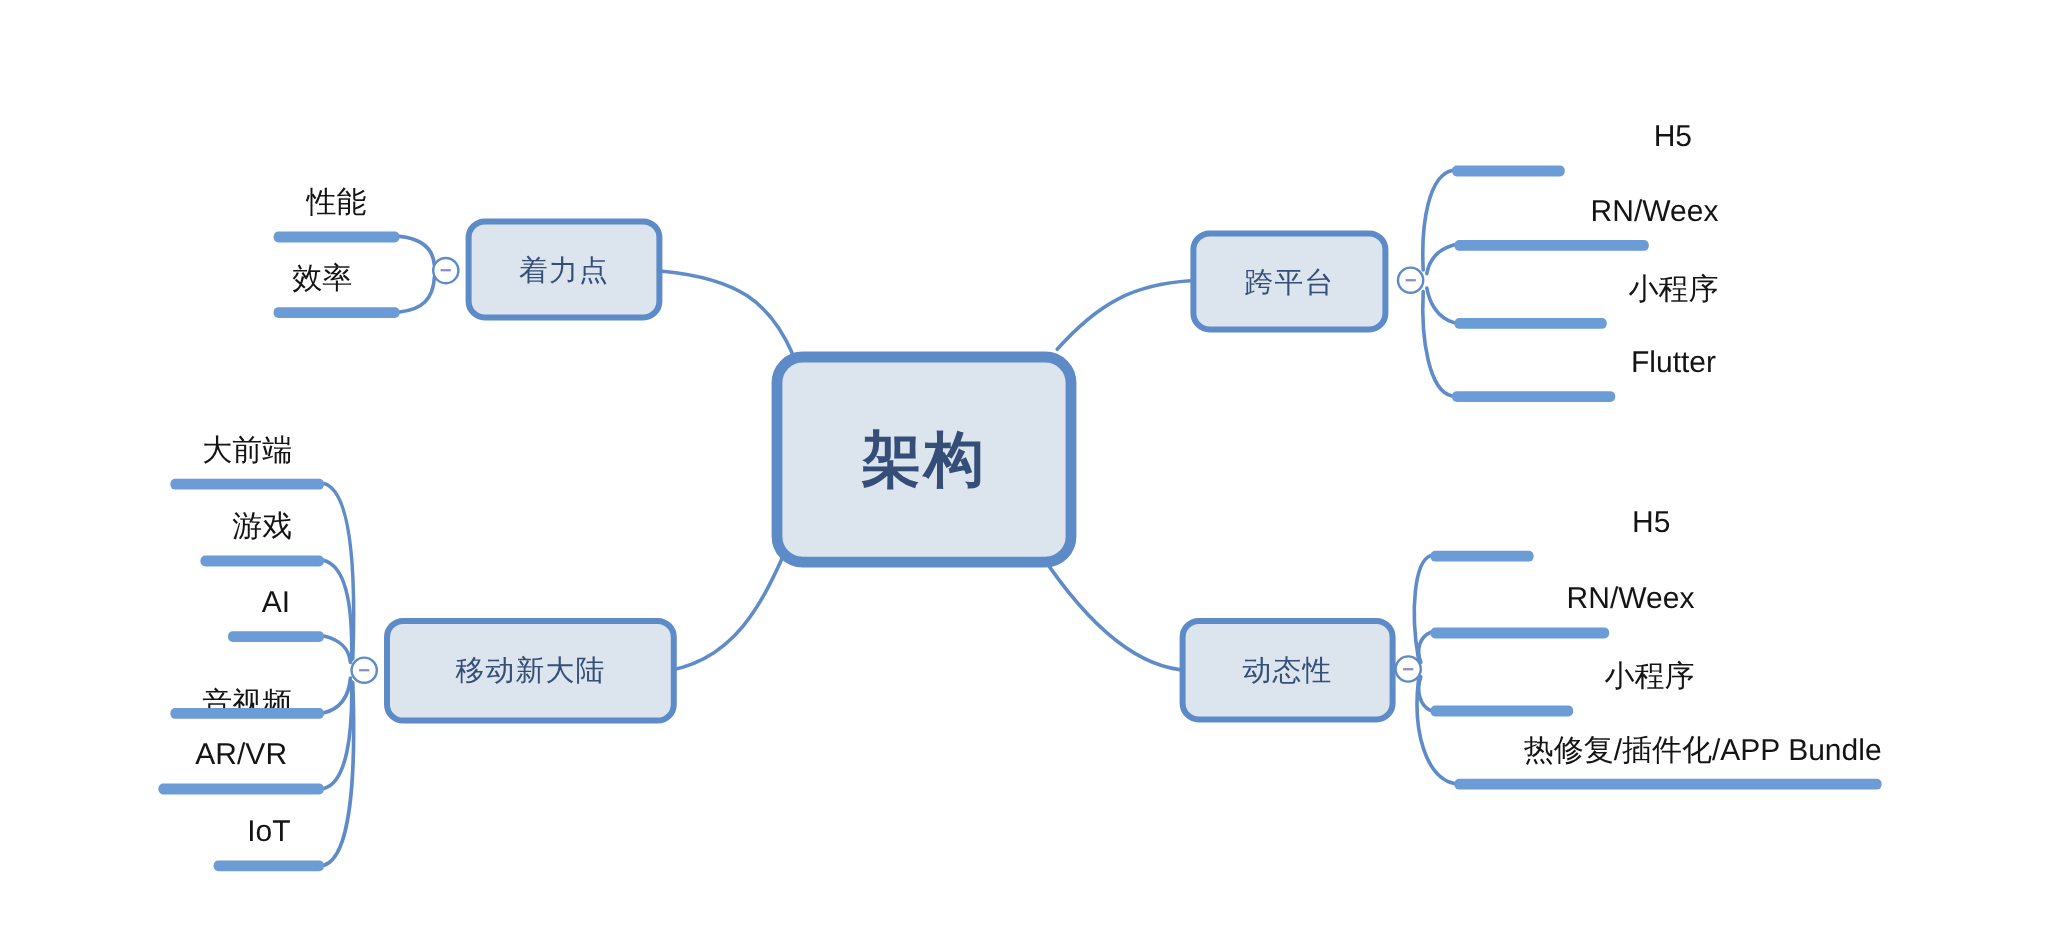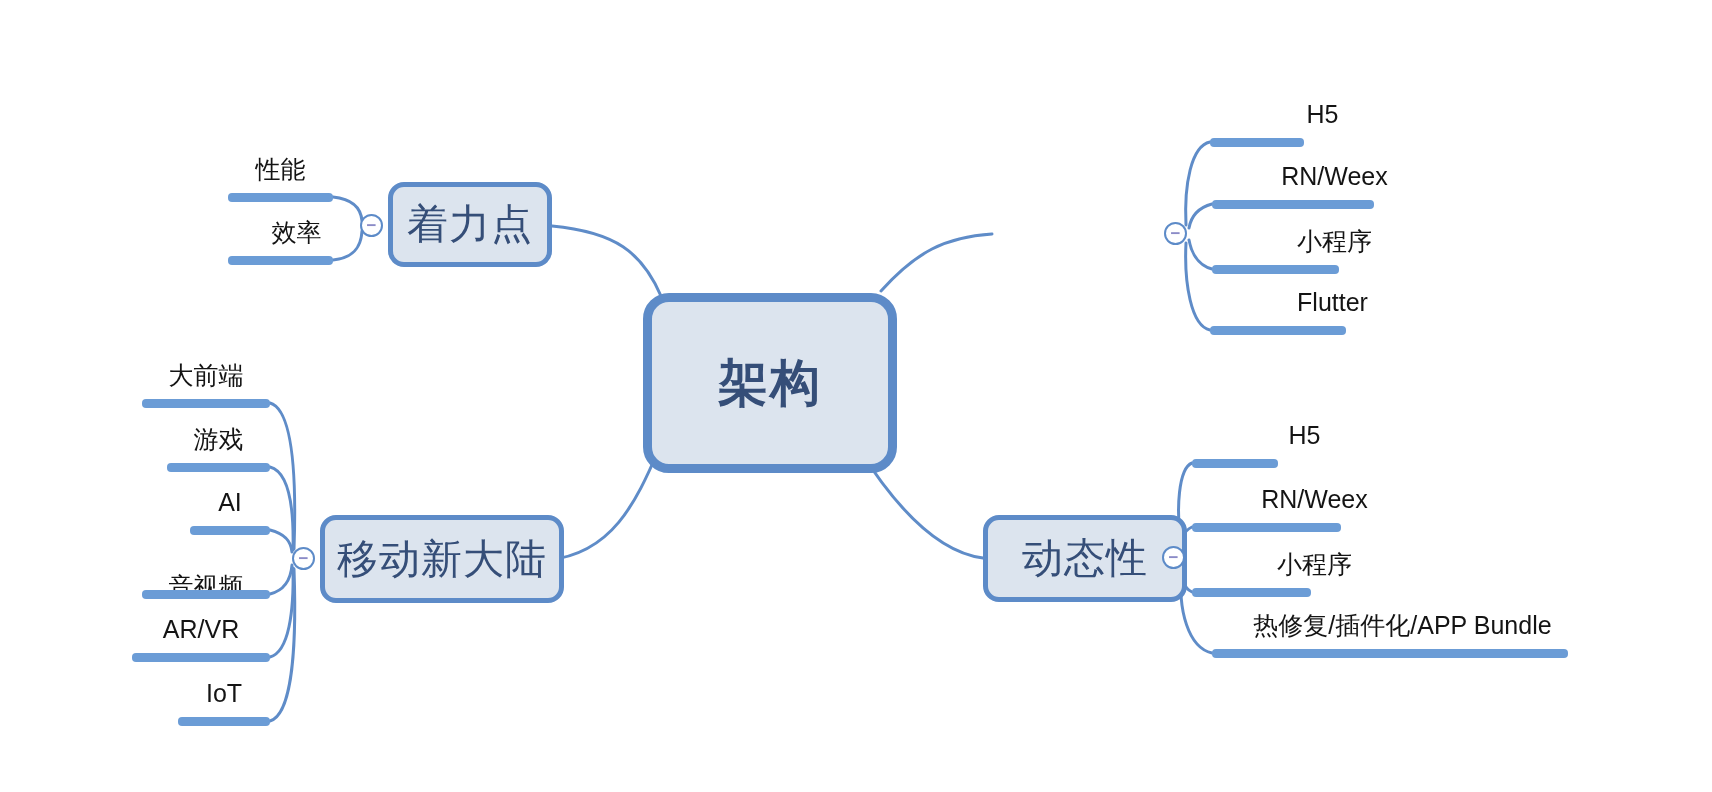--- a/index.html
+++ b/index.html
@@ -18,26 +18,26 @@
   .canvas{position:relative;width:1712px;height:792px;background:var(--bg);overflow:hidden;}
   .links{position:absolute;left:0;top:0;width:1712px;height:792px;}
   .curve{fill:none;stroke:var(--connector);stroke-width:3;stroke-linecap:round;}
   .bracket{fill:none;stroke:var(--connector);stroke-width:3;stroke-linecap:round;}
 
   .node{position:absolute;display:flex;align-items:center;justify-content:center;
         background:var(--node-fill);color:var(--node-text);}
   .node.center{border:9px solid var(--node-border);border-radius:26px;
         font-size:50px;font-weight:700;letter-spacing:2px;}
   .node.branch{border:5px solid var(--node-border);border-radius:16px;
-        font-size:41px;font-weight:400;letter-spacing:1px;}
+        font-size:24px;font-weight:400;letter-spacing:1px;}
 
   .child-label{position:absolute;height:40px;line-height:40px;font-size:25px;
         color:var(--child-text);white-space:nowrap;}
   .child-label.centered{text-align:center;}
-  .child-label.left-aligned{text-align:center;padding-left:25px;}
+  .child-label.left-aligned{text-align:right;padding-left:25px;}
   .underline{position:absolute;height:9px;border-radius:4px;background:var(--underline);}
 
   .collapse-btn{position:absolute;width:23px;height:23px;border:2px solid var(--node-border);
         border-radius:50%;background:#fff;color:var(--collapse-color);
         display:flex;align-items:center;justify-content:center;
         font-size:17px;line-height:1;font-weight:700;cursor:pointer;z-index:3;}
 </style>
 </head>
 <body>
 
@@ -74,33 +74,36 @@
   <div class="node center" style="left:643px;top:293px;width:254px;height:180px;">
     <span>架构</span>
   </div>
 
   <div class="node branch" style="left:388px;top:182px;width:164px;height:85px;">
     <span>着力点</span>
   </div>
   <div class="node branch" style="left:320px;top:515px;width:244px;height:88px;text-align:center;">
     <span>移动新大陆</span>
   </div>
-  <div class="node branch" style="left:983px;top:515px;width:204px;height:87px;">
+  <div class="node branch" style="left:992px;top:192px;width:165px;height:85px;">
+    <span>跨平台</span>
+  </div>
+  <div class="node branch" style="left:983px;top:515px;width:180px;height:87px;">
     <span>动态性</span>
   </div>
 
   <div class="collapse-btn" style="left:360px;top:214px;">−</div>
   <div class="collapse-btn" style="left:292px;top:547px;">−</div>
   <div class="collapse-btn" style="left:1164px;top:222px;">−</div>
   <div class="collapse-btn" style="left:1162px;top:546px;">−</div>
 
   <div class="child-label centered" style="left:228px;top:149px;width:105px;">性能</div>
   <div class="underline" style="left:228px;top:193px;width:105px;"></div>
 
-  <div class="child-label centered" style="left:244px;top:212px;width:105px;">效率</div>
+  <div class="child-label centered" style="left:216px;top:212px;width:105px;">效率</div>
   <div class="underline" style="left:228px;top:256px;width:105px;"></div>
 
   <div class="child-label centered" style="left:142px;top:355px;width:128px;">大前端</div>
   <div class="underline" style="left:142px;top:399px;width:128px;"></div>
 
   <div class="child-label centered" style="left:167px;top:419px;width:103px;">游戏</div>
   <div class="underline" style="left:167px;top:463px;width:103px;"></div>
 
   <div class="child-label centered" style="left:190px;top:482px;width:80px;">AI</div>
   <div class="underline" style="left:190px;top:526px;width:80px;"></div>

